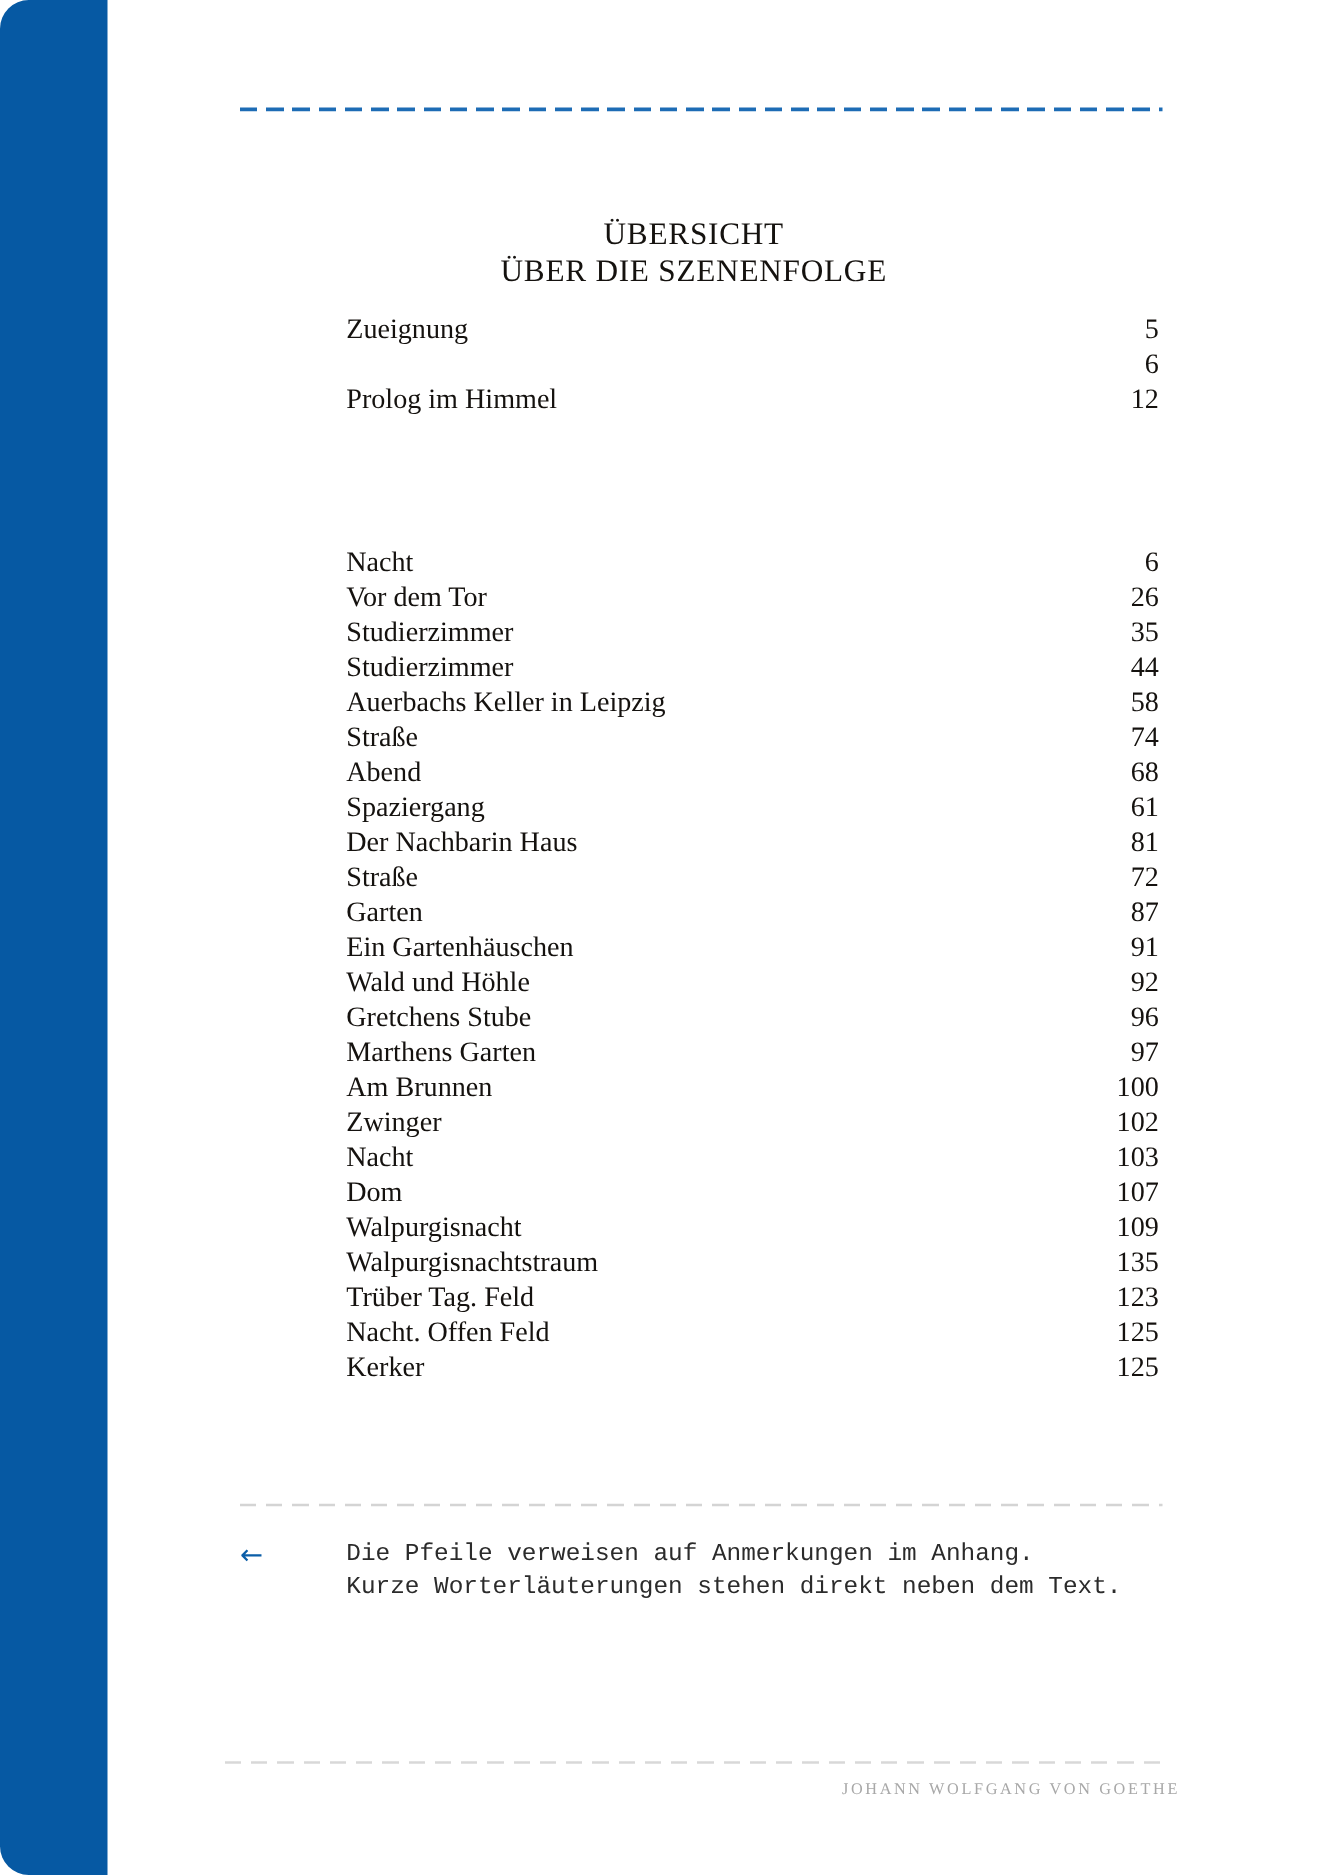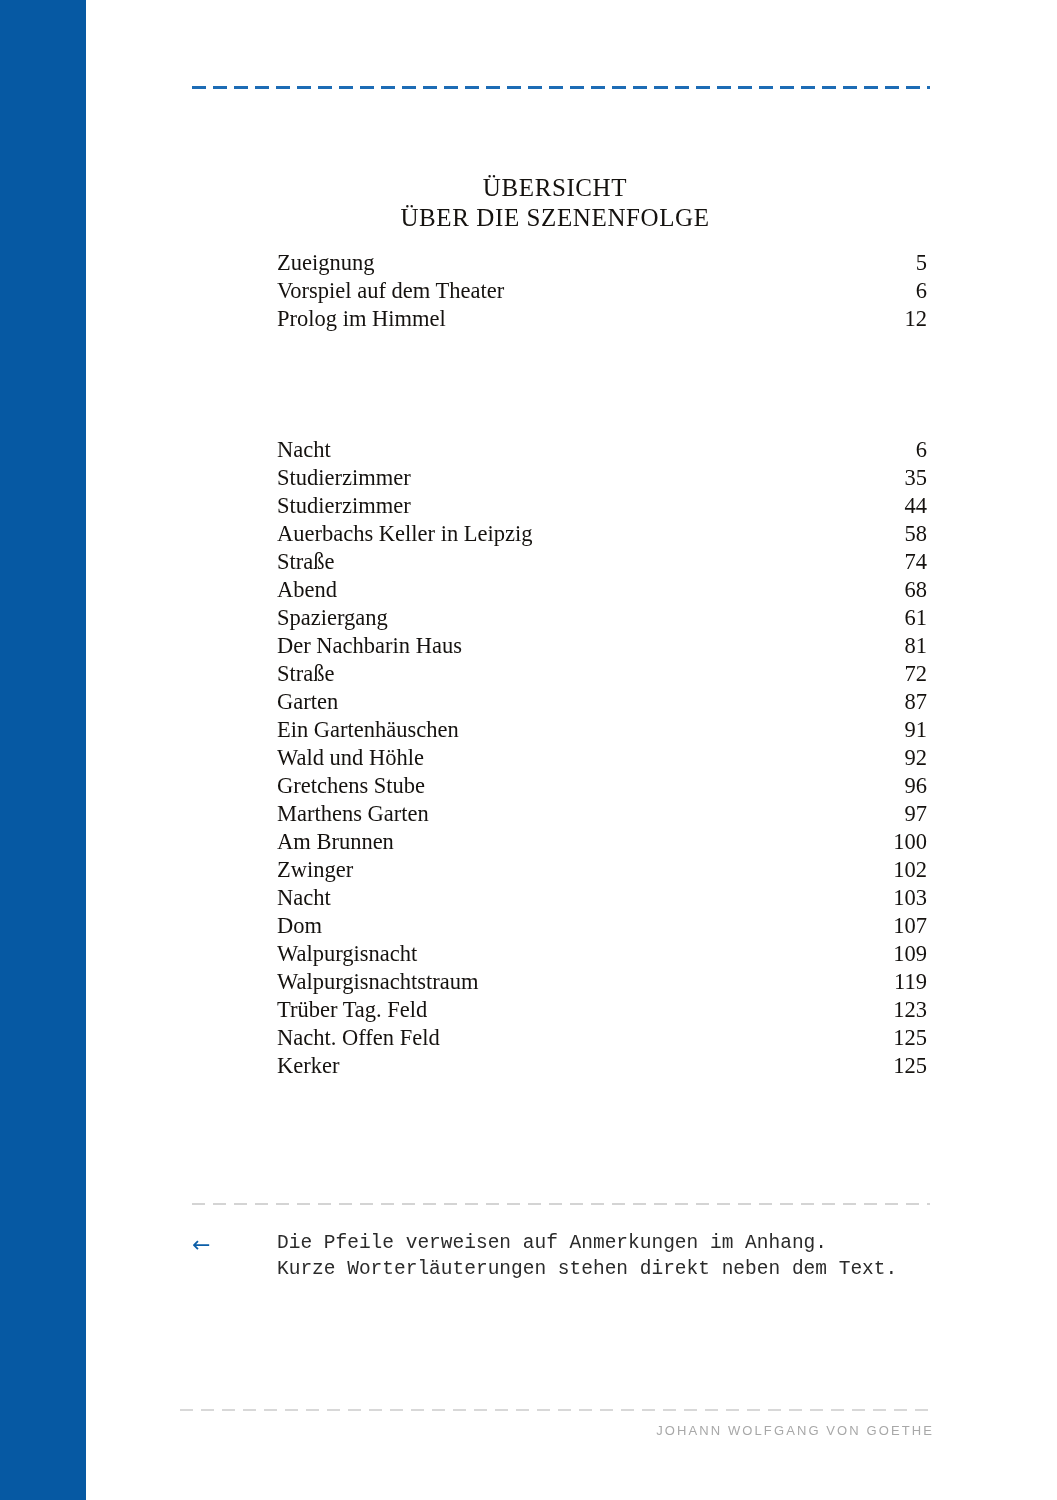--- a/index.html
+++ b/index.html
@@ -9,20 +9,21 @@
   }
   body {
     font-family: "Liberation Serif", serif;
   }
   .page {
     position: relative;
     width: 1057px;
     height: 1500px;
     background: #ffffff;
     overflow: hidden;
+    border-radius: 23px;
   }
   
   .spine {
     position: absolute;
     left: 0;
     top: 0;
     width: 86px;
     height: 1500px;
     background: #0659a3;
   }
@@ -170,25 +171,25 @@
     background-image: repeating-linear-gradient(
       to right,
       #d8d8d8 0px,
       #d8d8d8 13px,
       rgba(255,255,255,0) 13px,
       rgba(255,255,255,0) 21px
     );
   }
   .footer-author {
     position: absolute;
-    left: 4px;
+    left: 14px;
     top: 1423px;
     width: 750px;
     text-align: right;
-    font-family: Liberation Sans, sans-serif;
+    font-family: Liberation Serif, serif;
     font-size: 13px;
     letter-spacing: 2.1px;
     color: #a8a8a8;
   }
 </style>
 </head>
 <body>
 
 <div class="page">
 
@@ -203,39 +204,43 @@
       <div class="title-line">ÜBER DIE SZENENFOLGE</div>
     </div>
 
     <div class="toc toc-front">
       <div class="toc-row">
         <span class="toc-label">Zueignung</span>
         <span class="toc-leader"></span>
         <span class="toc-page">5</span>
       </div>
       <div class="toc-row">
-        <span class="toc-label">Vorspiel auf dem Theater</span>
         <span class="toc-leader"></span>
         <span class="toc-page">6</span>
       </div>
       <div class="toc-row">
         <span class="toc-label">Prolog im Himmel</span>
         <span class="toc-leader"></span>
         <span class="toc-page">12</span>
       </div>
     </div>
 
 
     <div class="toc toc-main">
       <div class="toc-row">
         <span class="toc-label">Nacht</span>
         <span class="toc-leader"></span>
         <span class="toc-page">6</span>
       </div>
       <div class="toc-row">
+        <span class="toc-label">Vor dem Tor</span>
+        <span class="toc-leader"></span>
+        <span class="toc-page">26</span>
+      </div>
+      <div class="toc-row">
         <span class="toc-label">Studierzimmer</span>
         <span class="toc-leader"></span>
         <span class="toc-page">35</span>
       </div>
       <div class="toc-row">
         <span class="toc-label">Studierzimmer</span>
         <span class="toc-leader"></span>
         <span class="toc-page">44</span>
       </div>
       <div class="toc-row">
@@ -314,21 +319,21 @@
         <span class="toc-page">107</span>
       </div>
       <div class="toc-row">
         <span class="toc-label">Walpurgisnacht</span>
         <span class="toc-leader"></span>
         <span class="toc-page">109</span>
       </div>
       <div class="toc-row">
         <span class="toc-label">Walpurgisnachtstraum</span>
         <span class="toc-leader"></span>
-        <span class="toc-page">119</span>
+        <span class="toc-page">135</span>
       </div>
       <div class="toc-row">
         <span class="toc-label">Trüber Tag. Feld</span>
         <span class="toc-leader"></span>
         <span class="toc-page">123</span>
       </div>
       <div class="toc-row">
         <span class="toc-label">Nacht. Offen Feld</span>
         <span class="toc-leader"></span>
         <span class="toc-page">125</span>

